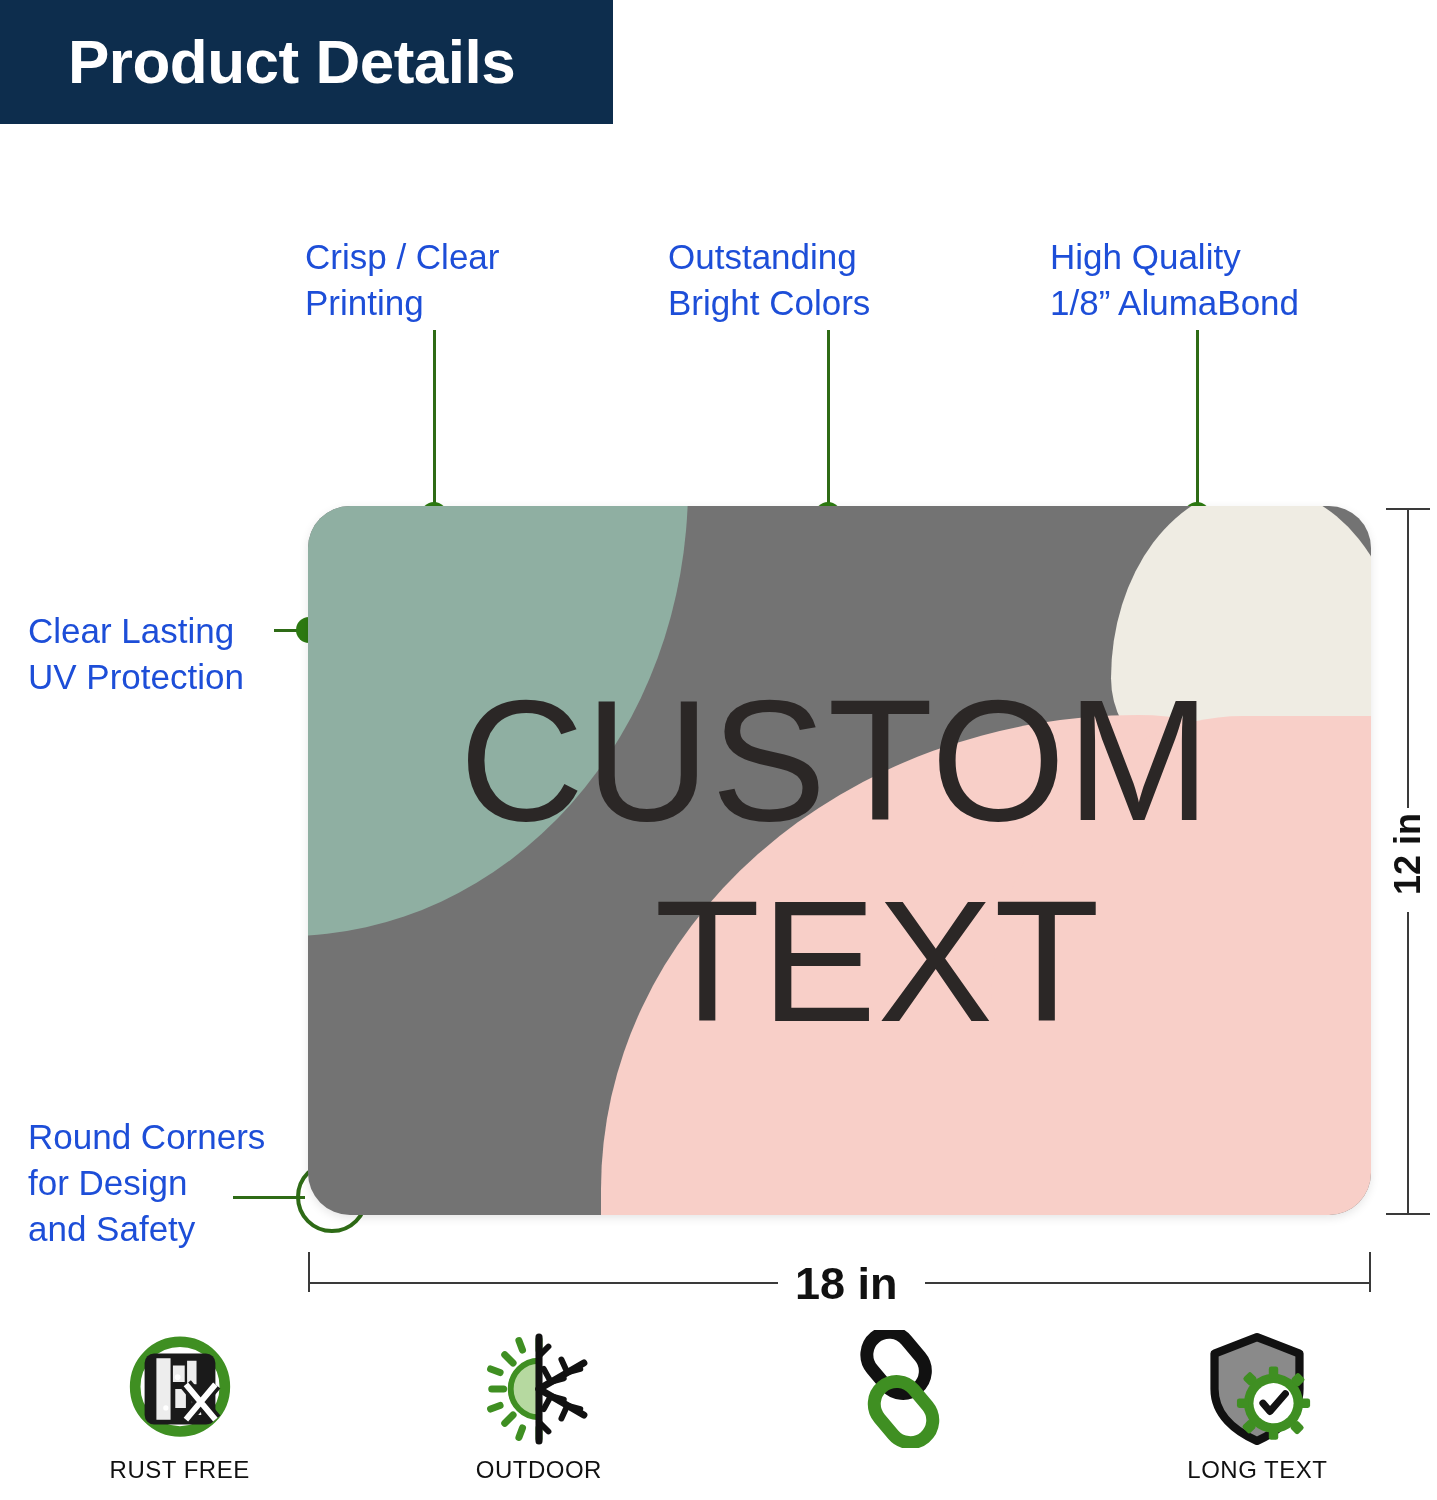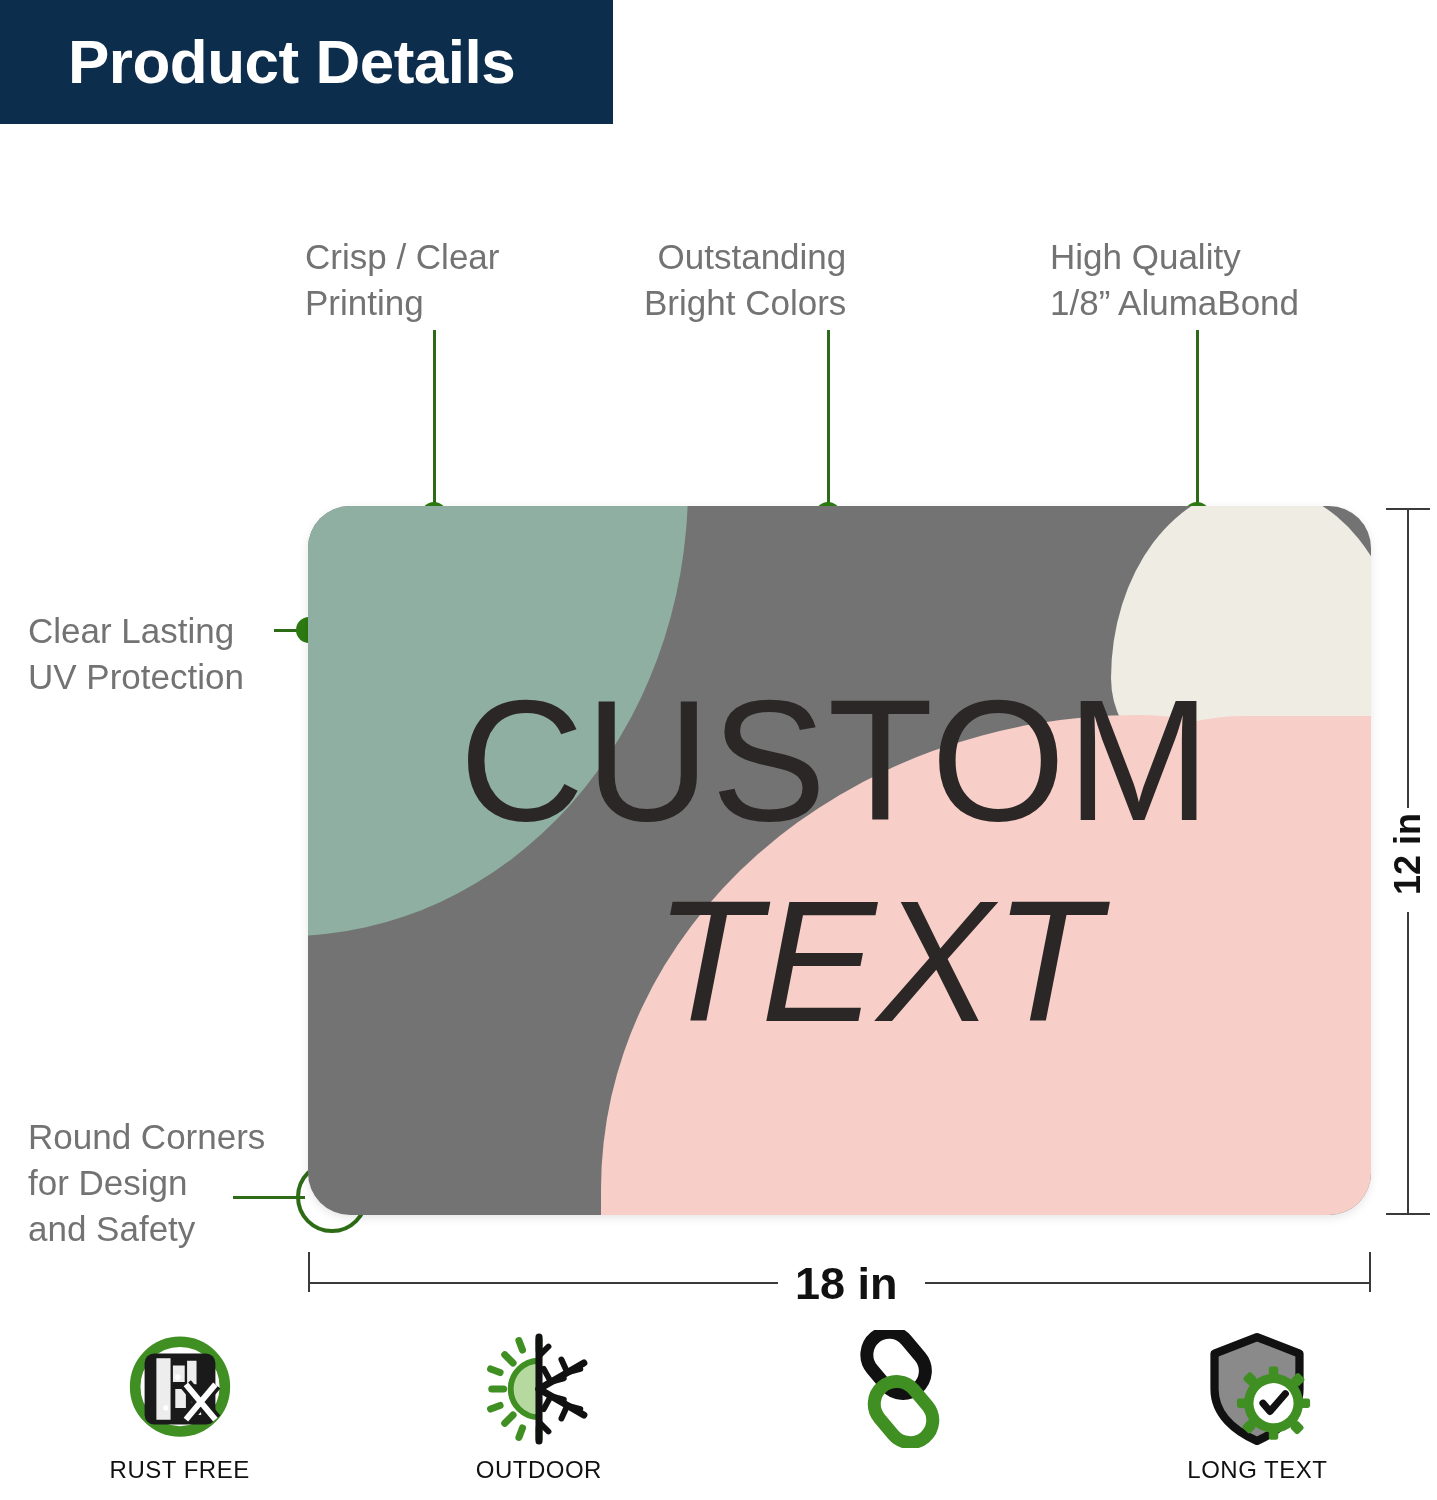--- a/index.html
+++ b/index.html
@@ -25,26 +25,26 @@
     letter-spacing: -0.5px;
     margin-left: 68px;
     line-height: 1;
   }
 
   
   .callout {
     position: absolute;
     font-size: 35px;
     line-height: 1.32;
-    color: #737373;
+    color: #1d4ed8;
     font-weight: 400;
     white-space: pre-line;
   }
   .callout.c-crisp   { left: 305px; top: 234px; }
-  .callout.c-bright  { left: 644px; top: 234px; text-align: right; }
+  .callout.c-bright  { left: 668px; top: 234px; }
   .callout.c-quality { left: 1050px; top: 234px; }
   .callout.c-uv      { left: 28px;  top: 608px; }
   .callout.c-round   { left: 28px;  top: 1079px; margin-top: 35px; }
 
   
   .lead-v {
     position: absolute;
     width: 3px;
     background: #2e6b16;
   }
@@ -112,21 +112,21 @@
   }
   .sign-line {
     color: #2b2726;
     font-size: 173px;
     font-weight: 400;
     letter-spacing: 1px;
     line-height: 1.16;
     font-family: "Liberation Sans", sans-serif;
   }
   .sign-line.l1 { margin-left: -8px; }
-  .sign-line.l2 { margin-left: 76px; font-style: italic; }
+  .sign-line.l2 { margin-left: 76px; }
 
   
   .dim-line-v {
     position: absolute;
     width: 2px; background: #3a3a3a;
   }
   .dim-line-h {
     position: absolute;
     height: 2px; background: #3a3a3a;
   }

